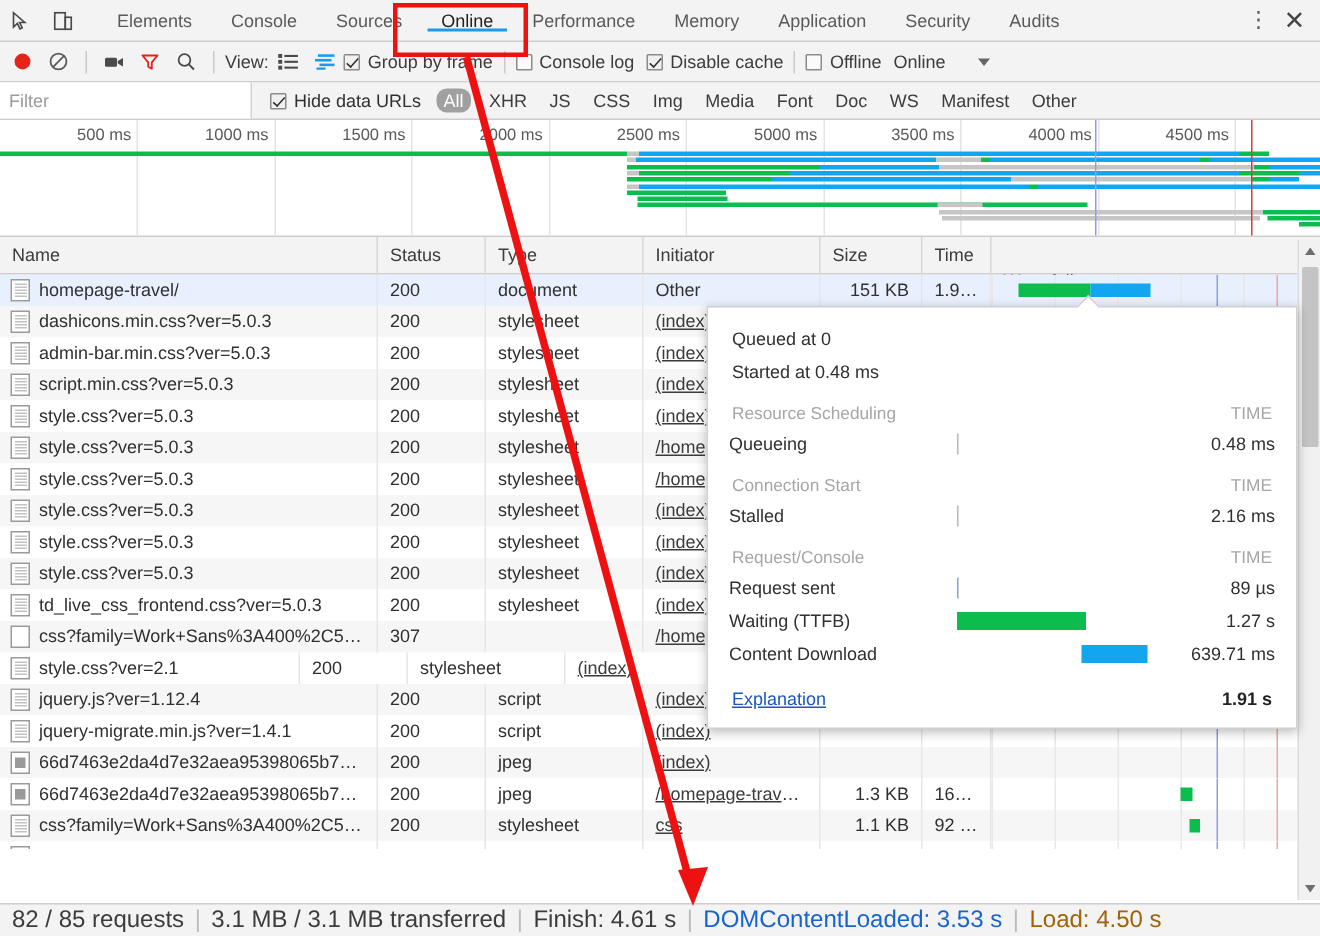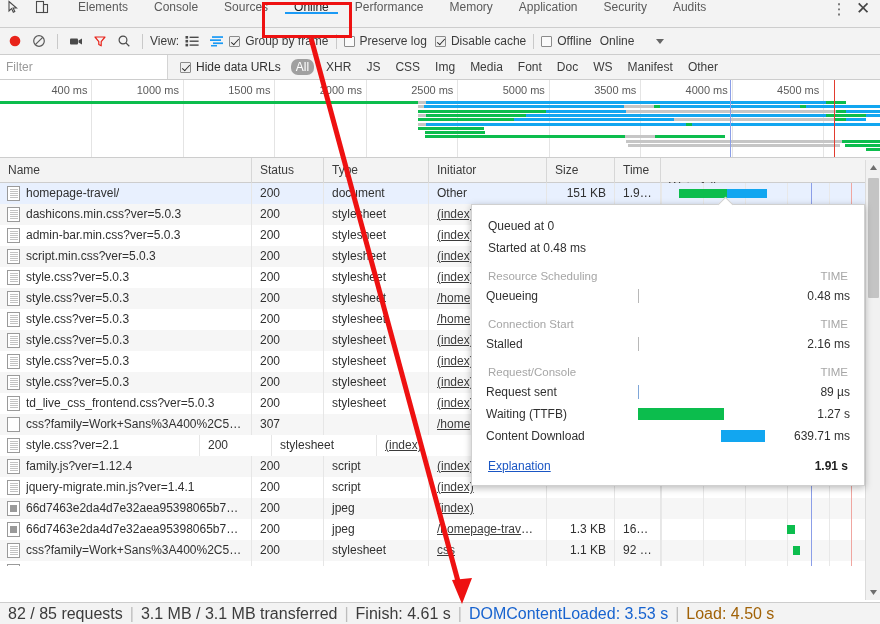--- a/index.html
+++ b/index.html
@@ -10,21 +10,21 @@
     background: #fff;
     font-family: "Liberation Sans", sans-serif;
     font-size: 12px;
     color: #303030;
     -webkit-font-smoothing: antialiased;
   }
   #app { position: relative; width: 880px; height: 624px; }
 
   
   .tabbar {
-    height: 28px; display: flex; align-items: flex-start;
+    height: 28px; display: flex; align-items: center;
     background: #f3f3f3; border-bottom: 1px solid #cdcdcd;
   }
   .tb-icon {
     width: 28px; display: flex; align-items: center; justify-content: center;
     cursor: pointer;
   }
   .tb-sep { width: 1px; background: #c9c9c9; margin: 6px 4px; }
   .tabs { display: flex; align-items: stretch; flex: 1; }
   .tab {
     padding: 0 13px; display: flex; align-items: center;
@@ -258,21 +258,21 @@
           <rect x="2" y="10" width="6" height="1.5" fill="#1a9af5"></rect>
         </svg>
     </div>
     <label class="chk">
       <span class="box on"></span>
       <span>Group by frame</span>
     </label>
     <div class="vsep"></div>
     <label class="chk">
       <span class="box"></span>
-      <span>Preserve log</span>
+      <span>Console log</span>
     </label>
     <label class="chk" style="margin-left:6px">
       <span class="box on"></span>
       <span>Disable cache</span>
     </label>
     <div class="vsep"></div>
     <label class="chk">
       <span class="box"></span>
       <span>Offline</span>
     </label>
@@ -298,21 +298,21 @@
         <span class="fchip">Doc</span>
         <span class="fchip">WS</span>
         <span class="fchip">Manifest</span>
         <span class="fchip">Other</span>
       </div>
   </div>
 
   <div class="overview">
     <div class="ruler">
         <div class="tick" style="left: 91.4761px;"></div>
-        <div class="ticklabel" style="left: 91.4761px;">400 ms</div>
+        <div class="ticklabel" style="left: 91.4761px;">500 ms</div>
         <div class="tick" style="left: 182.952px;"></div>
         <div class="ticklabel" style="left: 182.952px;">1000 ms</div>
         <div class="tick" style="left: 274.428px;"></div>
         <div class="ticklabel" style="left: 274.428px;">1500 ms</div>
         <div class="tick" style="left: 365.904px;"></div>
         <div class="ticklabel" style="left: 365.904px;">2000 ms</div>
         <div class="tick" style="left: 457.38px;"></div>
         <div class="ticklabel" style="left: 457.38px;">2500 ms</div>
         <div class="tick" style="left: 548.857px;"></div>
         <div class="ticklabel" style="left: 548.857px;">5000 ms</div>
@@ -701,21 +701,21 @@
             <div class="wfcell" style="left: 150px; border-left: 1px solid rgb(139, 158, 232);"></div>
             <div class="wfcell" style="left: 190px; border-left: 1px solid rgb(240, 166, 160);"></div>
           </div>
         </div>
       </div>
       <div class="row odd">
         <div class="cell c-name" style="width: 252px;">
           <span class="ficon">
             <span class="pg"></span>
           </span>
-          <span class="nm">family.js?ver=1.12.4</span>
+          <span class="nm">jquery.js?ver=1.12.4</span>
         </div>
         <div class="cell" style="width: 72px;">200</div>
         <div class="cell" style="width: 105px;">script</div>
         <div class="cell ini" style="width: 118px;"><a>(index)</a></div>
         <div class="cell c-num" style="width: 68px;"></div>
         <div class="cell c-num" style="width: 46px;"></div>
         <div class="cell c-wf" style="flex: 1 1 0%;">
           <div class="wfgrid">
             <div class="wfcell" style="left: 0px;"></div>
             <div class="wfcell" style="left: 42px;"></div>

